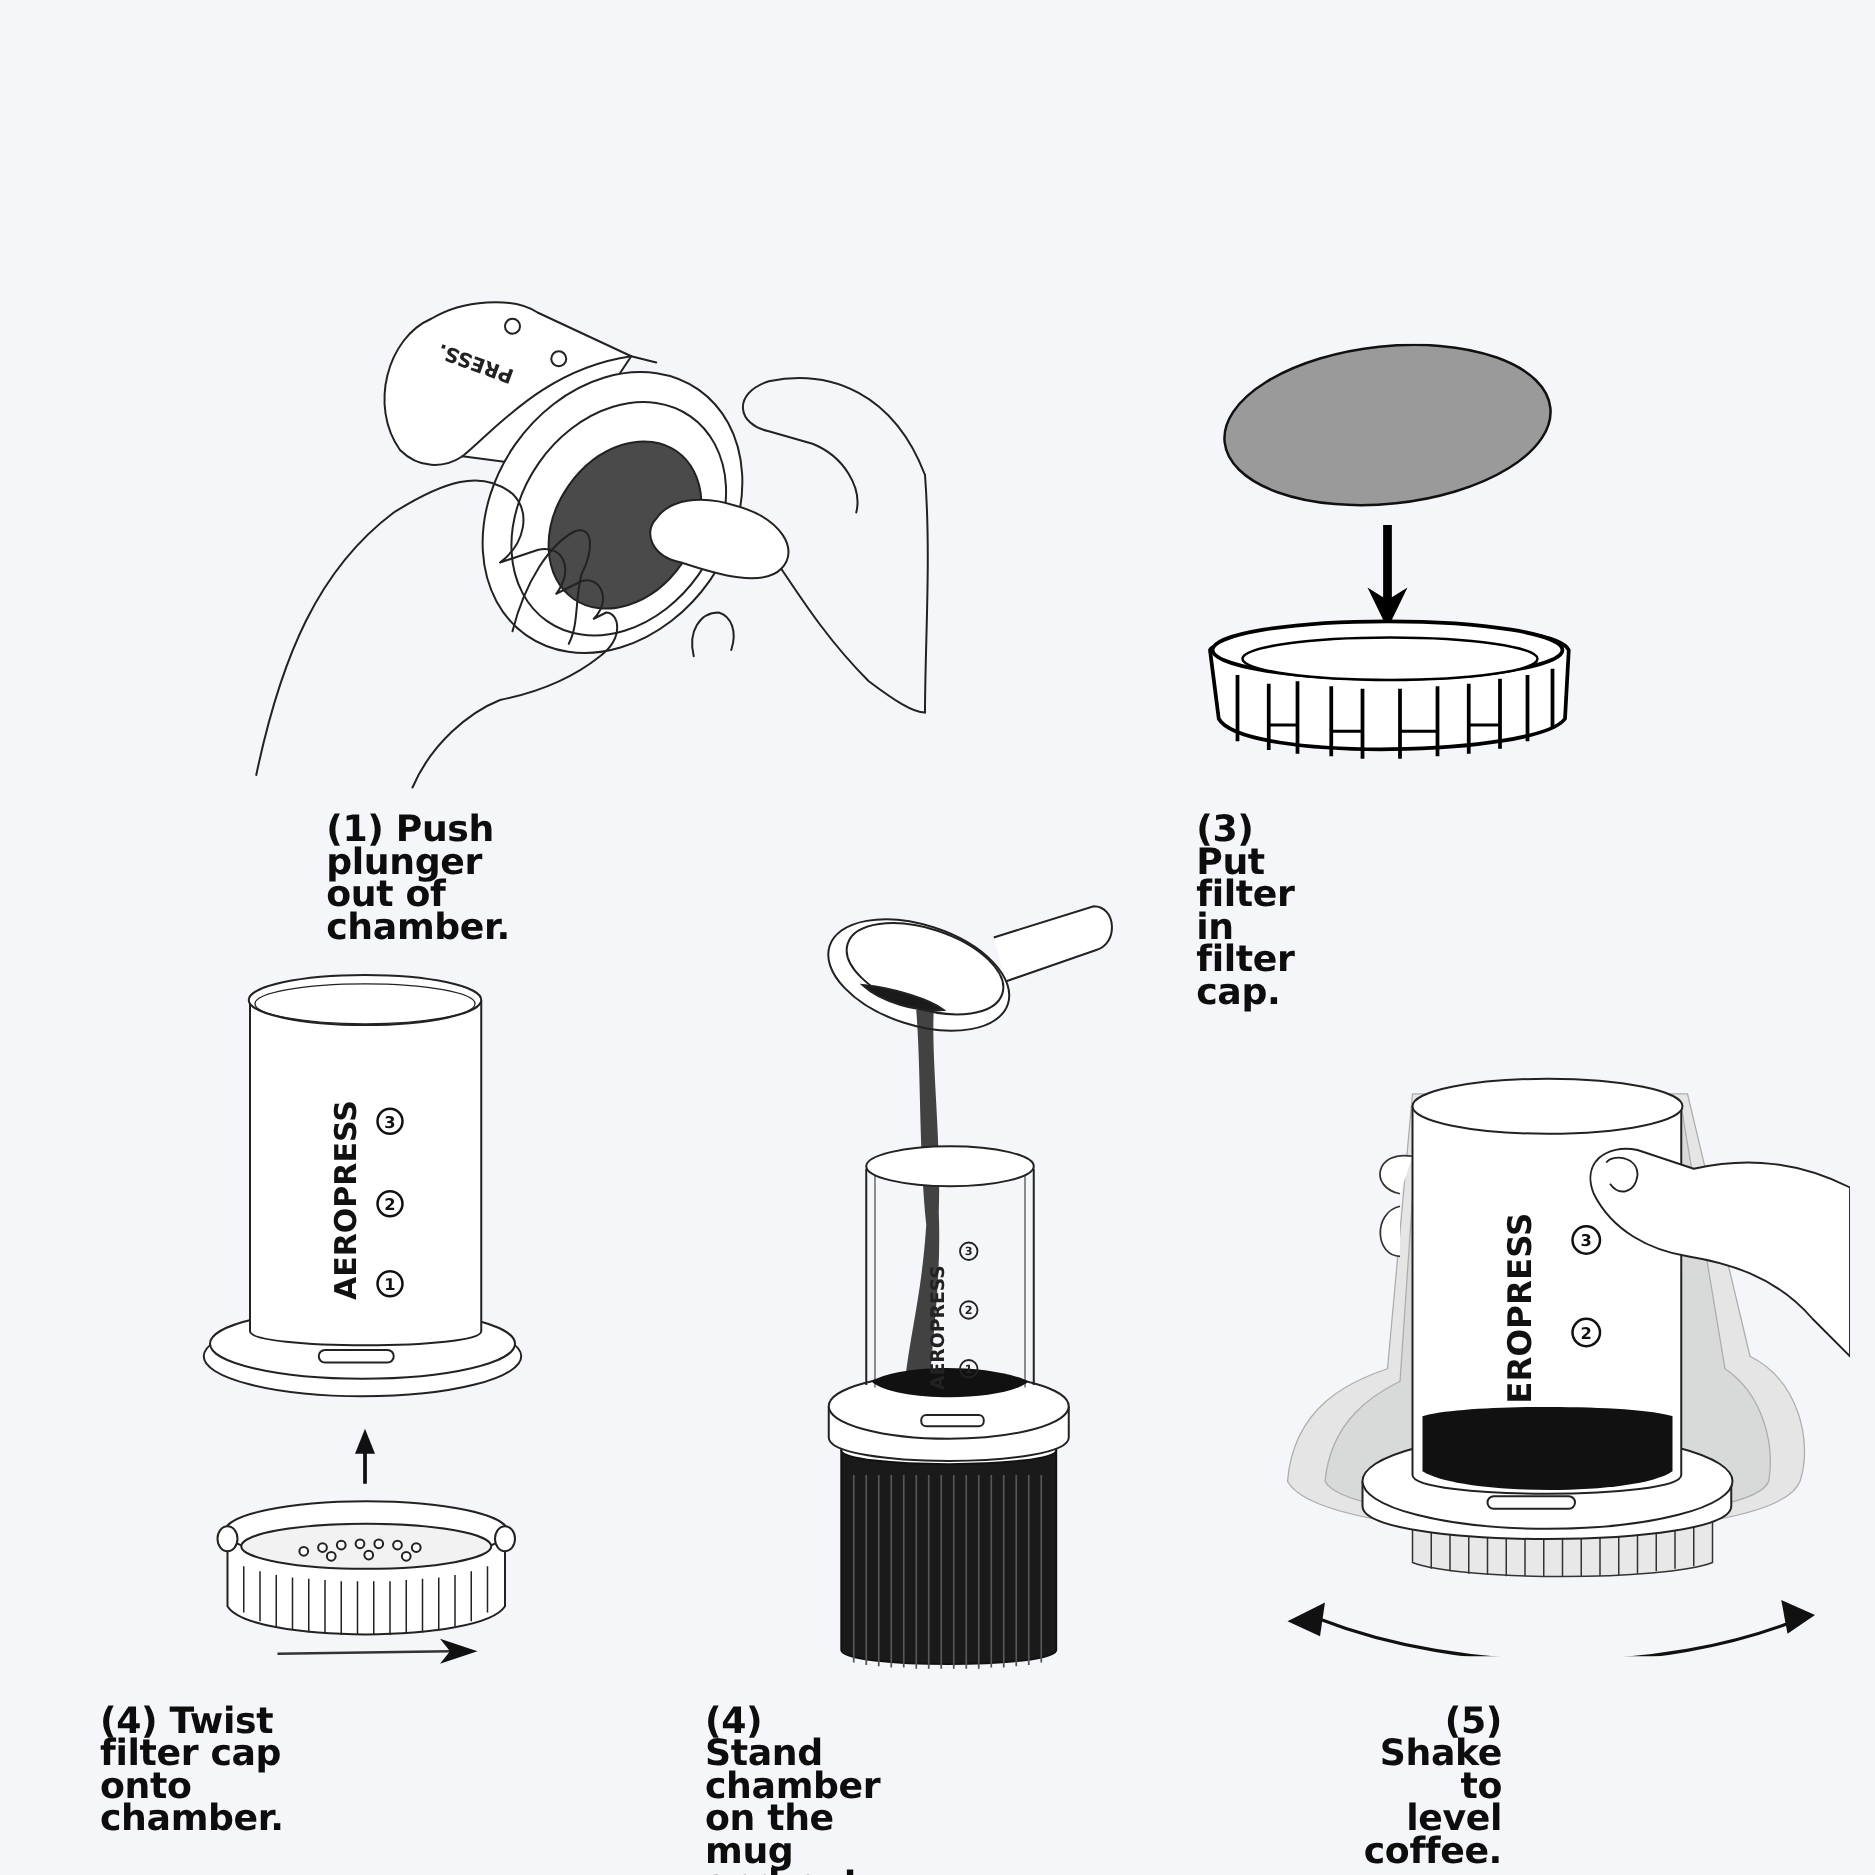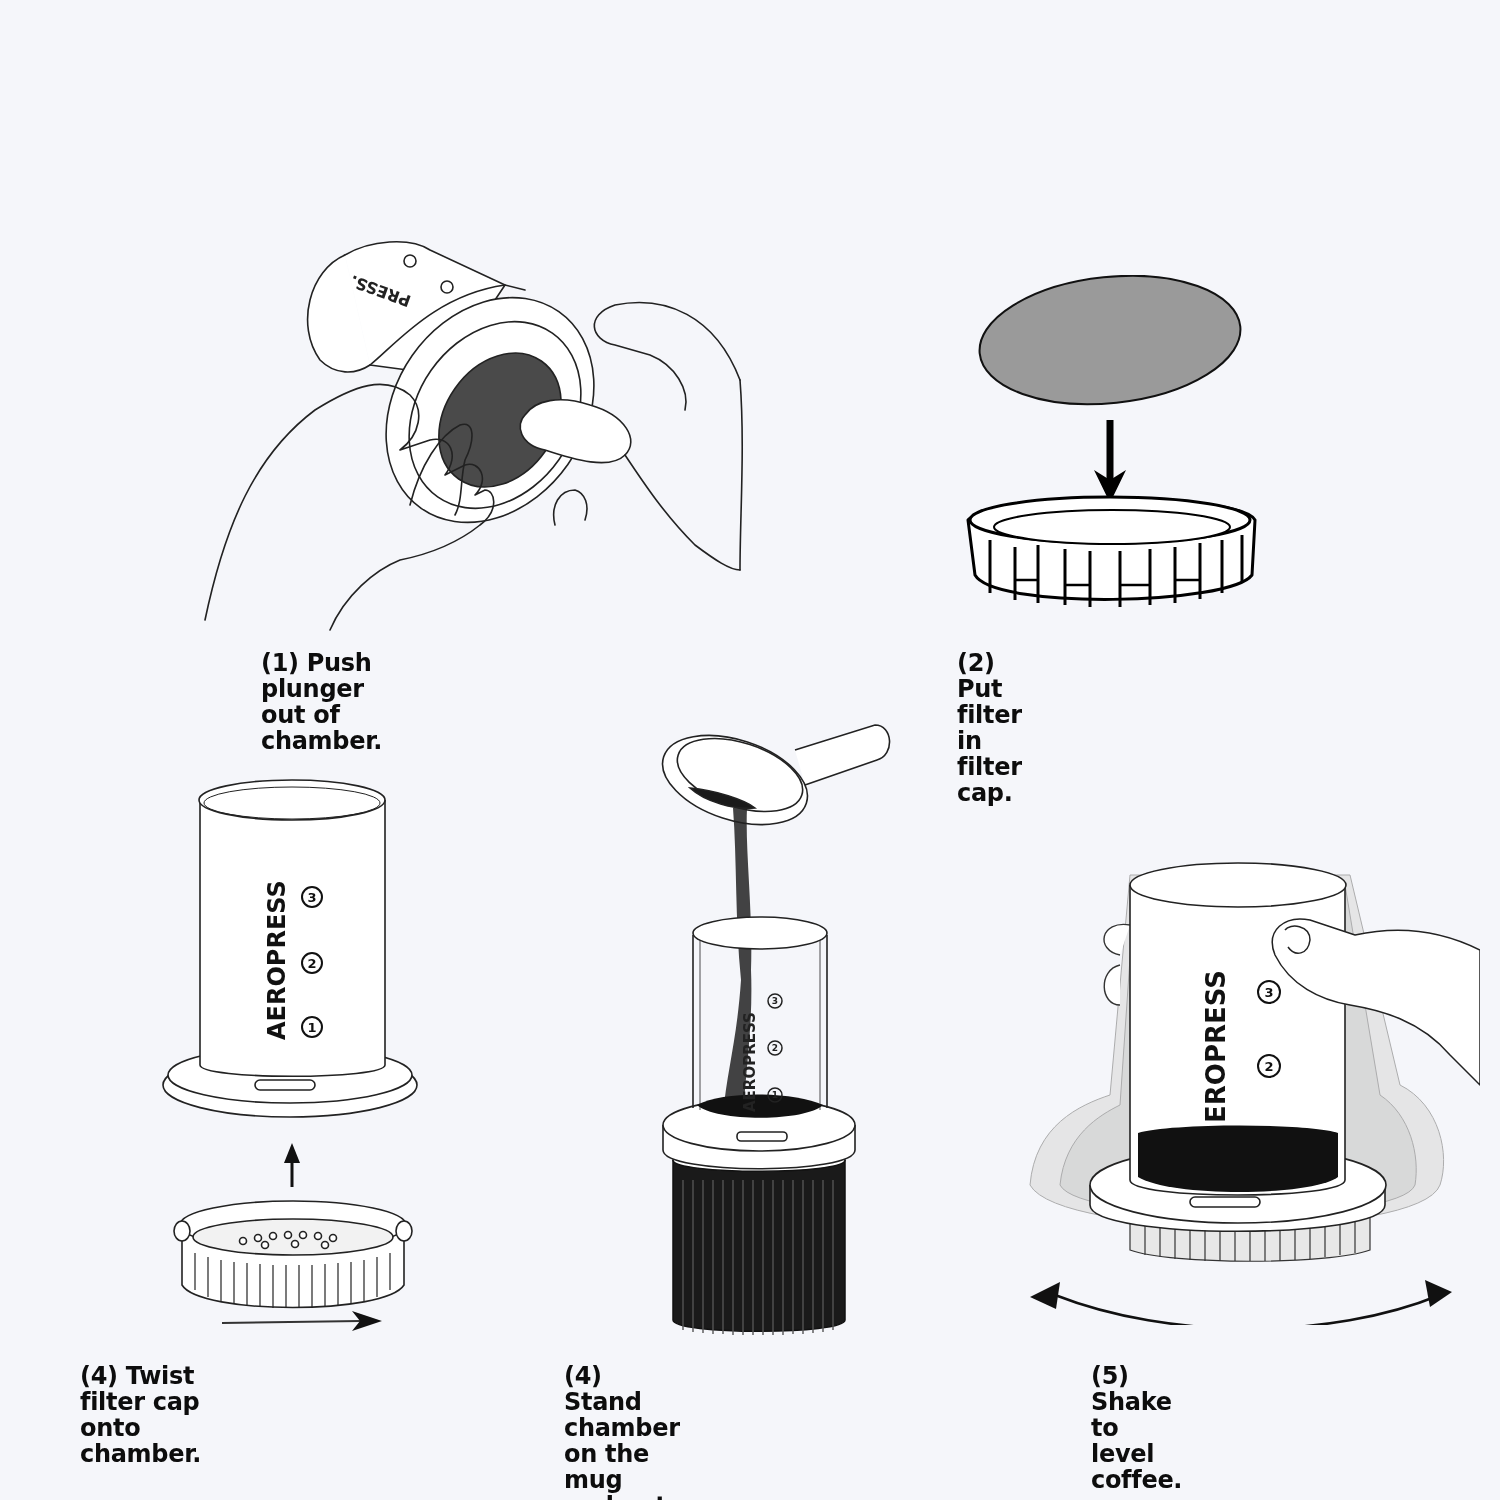--- a/index.html
+++ b/index.html
@@ -10,21 +10,21 @@
     overflow: hidden;
     font-family: "DejaVu Sans", sans-serif;
     color: #0d0d0d;
   }
   .panel { position: absolute; }
   .illus { position: absolute; }
   .caption {
     position: absolute;
     font-family: "DejaVu Sans", sans-serif;
     font-weight: bold;
-    font-size: 24px;
+    font-size: 29px;
     line-height: 26px;
     letter-spacing: -0.3px;
     color: #0d0d0d;
     white-space: pre-line;
   }
   svg text { font-family: "DejaVu Sans", sans-serif; }
 </style>
 </head>
 <body>
 
@@ -90,21 +90,21 @@
         <line x1="282" y1="260" x2="282" y2="308"></line>
       </g>
       <g stroke-width="2.5">
         <line x1="55" y1="305" x2="78" y2="305"></line>
         <line x1="105" y1="310" x2="130" y2="310"></line>
         <line x1="160" y1="310" x2="190" y2="310"></line>
         <line x1="215" y1="305" x2="240" y2="305"></line>
       </g>
     </g>
   </svg>
-  <div class="caption" style="left:957px; top:650px;">(2) Put filter in filter cap.</div>
+  <div class="caption" style="left:957px; top:650px;">(3) Put filter in filter cap.</div>
 </div>
 
 <div class="panel">
   <svg class="illus" style="left:160px; top:775px;" width="265" height="560" viewBox="0 0 265 560">
     <g fill="#fff" stroke="#222" stroke-width="1.6">
 
       <ellipse cx="130" cy="310" rx="127" ry="32"></ellipse>
       <ellipse cx="130" cy="300" rx="122" ry="28"></ellipse>
       <rect x="95" y="305" width="60" height="10" rx="5"></rect>
 
@@ -304,14 +304,14 @@
       <path d="M460 95 C 420 75, 380 70, 335 80 L 290 65 C 265 60, 245 75, 255 100 C 270 130, 300 145, 330 150 C 360 155, 400 165, 430 200 L 460 230 Z"></path>
       <path d="M265 75 C 270 68, 290 70, 290 85 C 288 100, 275 102, 268 92" fill="none"></path>
     </g>
 
     <g>
       <path d="M35 440 C 150 485, 310 485, 420 440" fill="none" stroke="#111" stroke-width="2.5"></path>
       <path d="M10 442 L 40 427 L 36 454 Z" fill="#111"></path>
       <path d="M432 437 L 405 425 L 410 452 Z" fill="#111"></path>
     </g>
   </svg>
-  <div class="caption" style="left:1091px; top:1363px;">(5) Shake to level coffee.</div>
+  <div class="caption" style="left:1091px; top:1363px;text-align:right;">(5) Shake to level coffee.</div>
 </div>
 
 </body></html>

